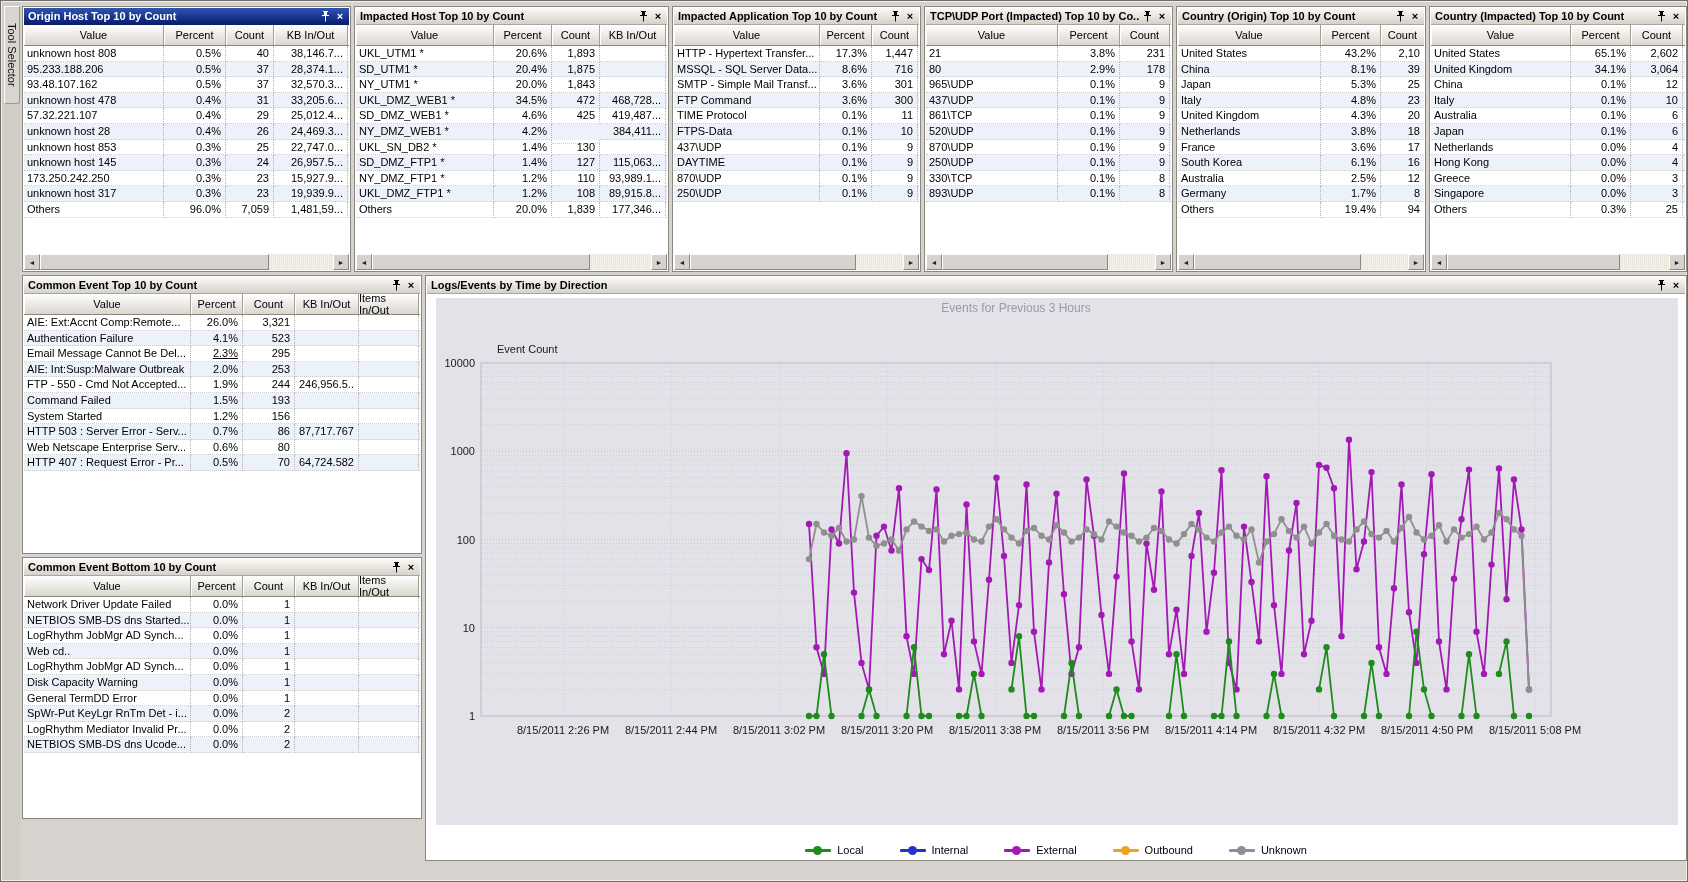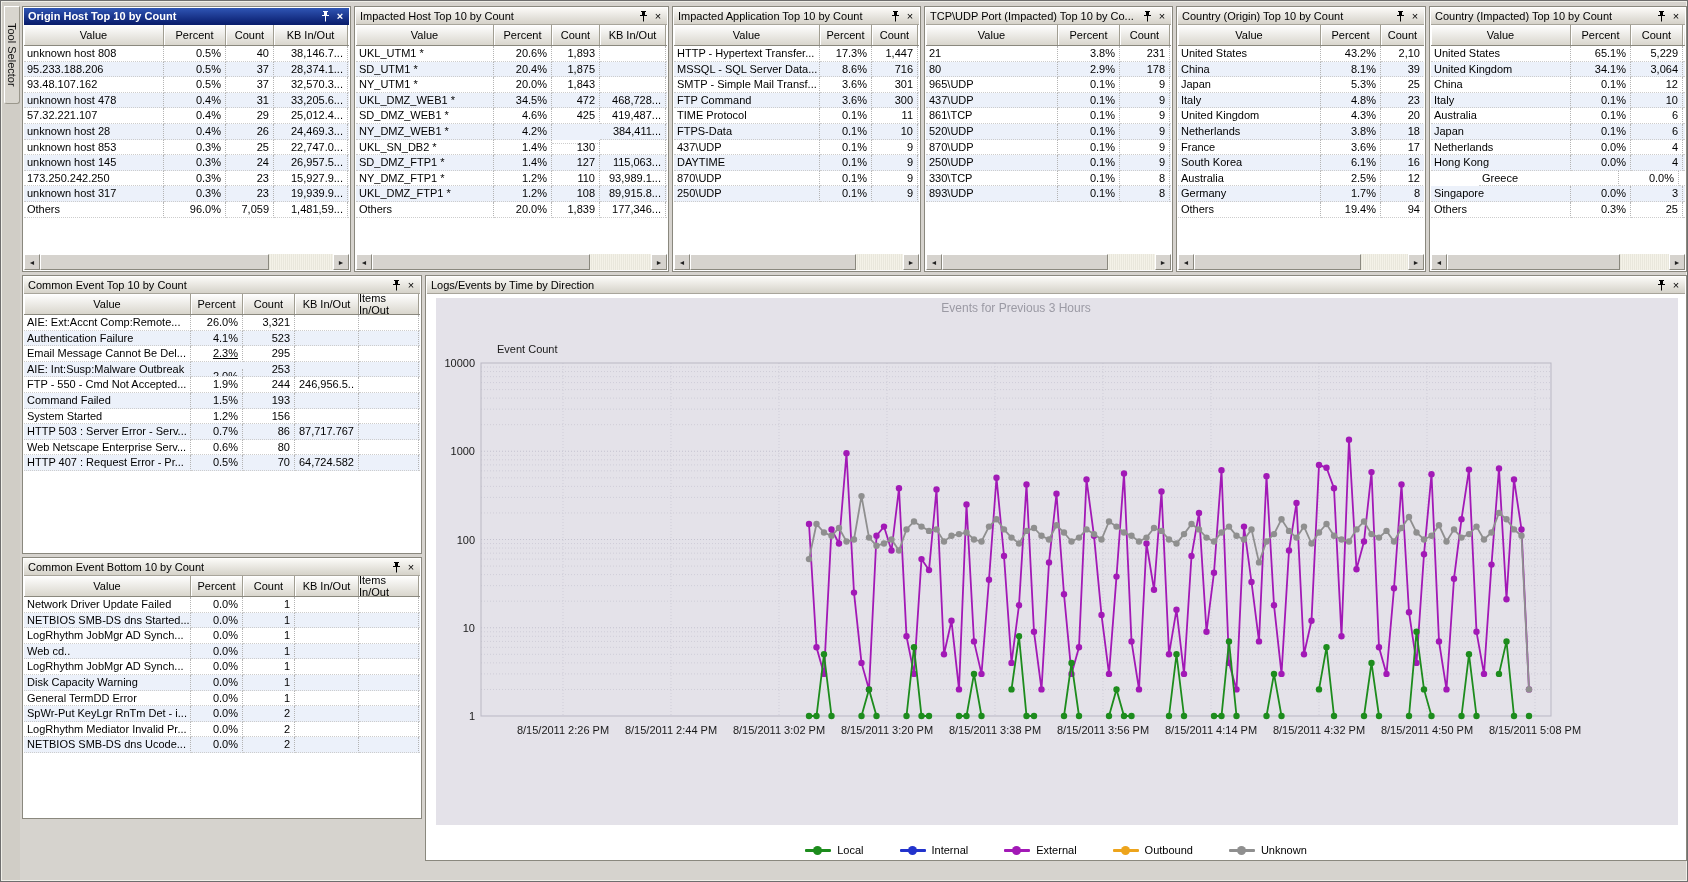--- a/index.html
+++ b/index.html
@@ -7,21 +7,21 @@
     box-shadow:inset 0 0 0 1px #f0efe8;box-sizing:border-box;overflow:hidden;
     font-family:"Liberation Sans",sans-serif;-webkit-font-smoothing:none;}
   .toolstrip{position:absolute;left:1px;top:1px;bottom:1px;width:18px;background:#d0cdc6;}
   .tooltab{position:absolute;left:2px;top:4px;width:16px;height:98px;background:#d8d5ce;
     border:1px solid #9a978c;border-left-color:#fff;border-top-color:#fff;border-radius:0 0 3px 3px;
     box-sizing:border-box;writing-mode:vertical-rl;font-size:11px;color:#111;
     display:flex;align-items:center;justify-content:center;}
   .panel{position:absolute;background:#fff;border:1px solid #8a887e;box-sizing:border-box;overflow:hidden;}
   .titlebar{position:absolute;left:1px;right:1px;top:1px;height:17px;display:flex;align-items:center;
     padding:0 2px 0 4px;background:linear-gradient(#fbfaf7,#d5d2c9);border-bottom:1px solid #a8a59b;
-    font-size:11px;color:#000;box-sizing:border-box;white-space:nowrap;}
+    font-size:11px;color:#000;box-sizing:border-box;white-space:nowrap;font-weight:bold;}
   .titlebar.active{background:linear-gradient(#2f55b4,#0a1e6e);color:#fff;font-weight:bold;border-bottom-color:#0a1e6e;}
   .ptitle{flex:1;overflow:hidden;text-overflow:clip;}
   .ticon{width:14px;height:13px;display:flex;align-items:center;justify-content:center;margin-left:1px;
     font-size:11px;line-height:11px;flex:none;}
   .ticon svg{display:block;}
   .pbody{position:absolute;left:1px;right:1px;top:18px;bottom:1px;background:#fff;overflow:hidden;}
   .pbody.withscroll{bottom:17px;}
   .trow{display:flex;height:15.6px;background:#fff;}
   .trow.alt{background:#ecf1fa;}
   .theadrow{display:flex;height:20px;background:linear-gradient(#fff,#d9d6cd);border-bottom:1px solid #8a887e;}
@@ -533,21 +533,21 @@
     <div class="pbody withscroll">
         <div class="theadrow">
           <span class="th" style="width: 140px;">Value</span>
           <span class="th" style="width: 60px;">Percent</span>
           <span class="th" style="width: 52px;">Count</span>
           <span class="th fill"></span>
         </div>
         <div class="trow">
           <span class="td" style="width: 140px;">United States</span>
           <span class="td num" style="width: 60px;">65.1%</span>
-          <span class="td num" style="width: 52px;">5,229</span>
+          <span class="td num" style="width: 52px;">2,602</span>
           <span class="td fill"></span>
         </div>
         <div class="trow alt">
           <span class="td" style="width: 140px;">United Kingdom</span>
           <span class="td num" style="width: 60px;">34.1%</span>
           <span class="td num" style="width: 52px;">3,064</span>
           <span class="td fill"></span>
         </div>
         <div class="trow">
           <span class="td" style="width: 140px;">China</span>
@@ -579,21 +579,21 @@
           <span class="td num" style="width: 52px;">4</span>
           <span class="td fill"></span>
         </div>
         <div class="trow alt">
           <span class="td" style="width: 140px;">Hong Kong</span>
           <span class="td num" style="width: 60px;">0.0%</span>
           <span class="td num" style="width: 52px;">4</span>
           <span class="td fill"></span>
         </div>
         <div class="trow">
-          <span class="td" style="width: 140px; margin-left: 48px;">Greece</span>
+          <span class="td" style="width: 140px;">Greece</span>
           <span class="td num" style="width: 60px;">0.0%</span>
           <span class="td num" style="width: 52px;">3</span>
           <span class="td fill"></span>
         </div>
         <div class="trow alt">
           <span class="td" style="width: 140px;">Singapore</span>
           <span class="td num" style="width: 60px;">0.0%</span>
           <span class="td num" style="width: 52px;">3</span>
           <span class="td fill"></span>
         </div>
@@ -651,21 +651,21 @@
         <div class="trow">
           <span class="td" style="width: 167px;">Email Message Cannot Be Del...</span>
           <span class="td num" style="width: 52px; text-decoration: underline;">2.3%</span>
           <span class="td num" style="width: 52px;">295</span>
           <span class="td num" style="width: 64px;"></span>
           <span class="td num" style="width: 60px;"></span>
           <span class="td fill"></span>
         </div>
         <div class="trow alt">
           <span class="td" style="width: 167px;">AIE: Int:Susp:Malware Outbreak</span>
-          <span class="td num" style="width: 52px; margin-top: 7px;">2.0%</span>
+          <span class="td num" style="width: 52px;">2.0%</span>
           <span class="td num" style="width: 52px;">253</span>
           <span class="td num" style="width: 64px;"></span>
           <span class="td num" style="width: 60px;"></span>
           <span class="td fill"></span>
         </div>
         <div class="trow">
           <span class="td" style="width: 167px;">FTP - 550 - Cmd Not Accepted...</span>
           <span class="td num" style="width: 52px;">1.9%</span>
           <span class="td num" style="width: 52px;">244</span>
           <span class="td num" style="width: 64px;">246,956.5..</span>

